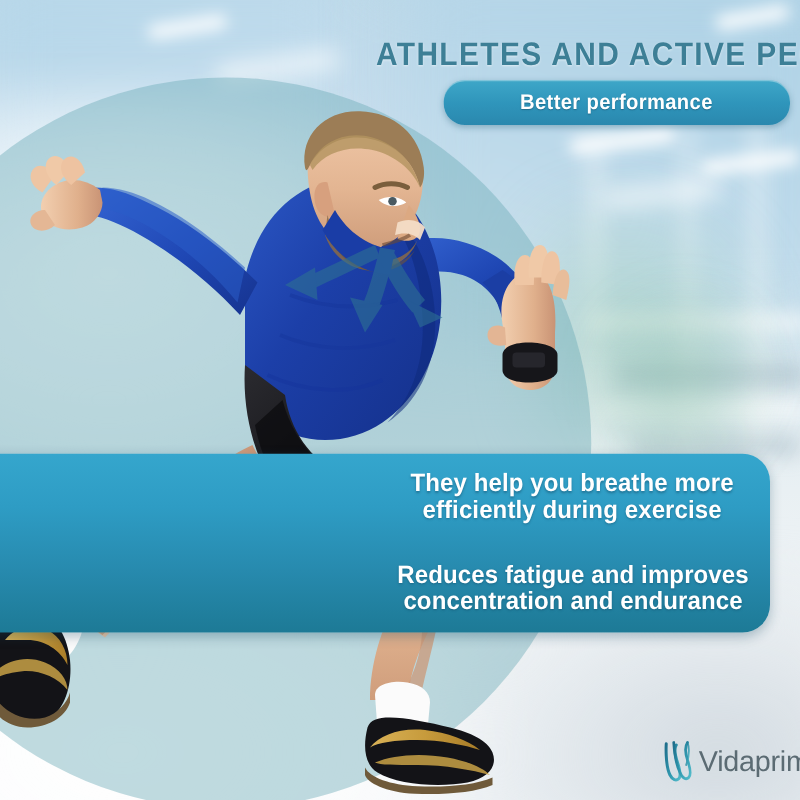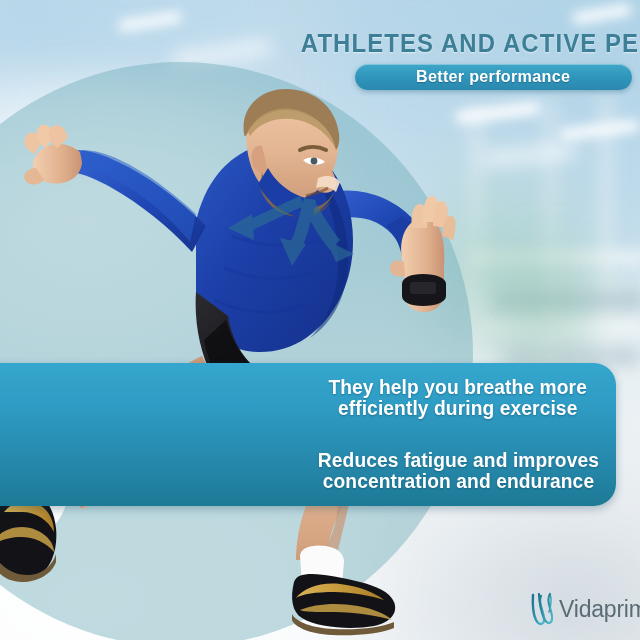--- a/index.html
+++ b/index.html
@@ -81,21 +81,21 @@
     font-family:"Liberation Sans Narrow","Liberation Sans",sans-serif;
     font-weight:bold;font-size:26px;letter-spacing:1.2px;
     color:#3d7f96;
     transform:scaleX(.92);transform-origin:right center;
     text-shadow:0 1px 2px rgba(255,255,255,.55);
     white-space:nowrap;
   }
 
   
   .pill{
-    position:absolute;left:355px;top:64px;width:277px;height:26px;
+    position:absolute;left:355px;top:64px;width:277px;height:36px;
     border-radius:17px;
     background:linear-gradient(180deg,#3ea7c8 0%,#2f95bb 52%,#2a88ae 100%);
     box-shadow:0 2px 5px rgba(30,90,115,.35), inset 0 1px 0 rgba(255,255,255,.35);
     display:flex;align-items:center;justify-content:center;
     cursor:pointer;
     text-align:center;
   }
   .pill-label{
     font-family:"Liberation Sans Narrow","Liberation Sans",sans-serif;
     font-weight:bold;font-size:17px;color:#fff;letter-spacing:.3px;

